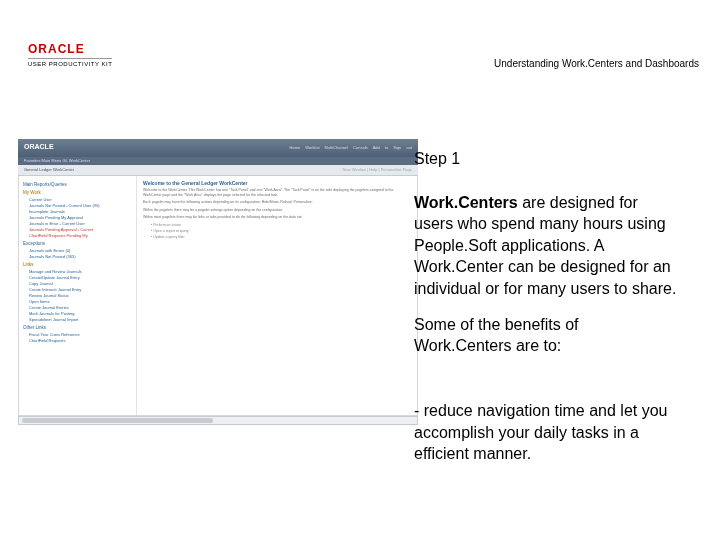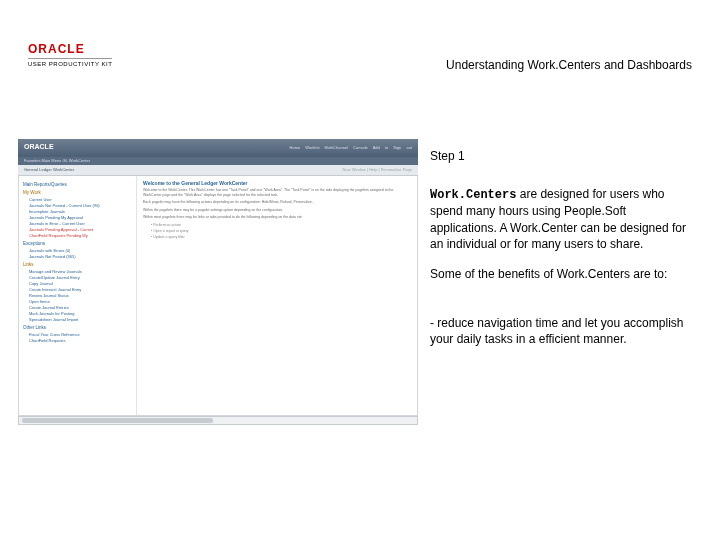--- a/index.html
+++ b/index.html
@@ -4,21 +4,21 @@
 <style>
   * { margin: 0; padding: 0; box-sizing: border-box; }
   html, body { width: 720px; height: 540px; font-family: Arial, Helvetica, sans-serif; background: #fff; color: #000; }
   .page { width: 720px; height: 540px; position: relative; margin-top: 34px; }
 
   
   .header { position: absolute; top: 8px; left: 0; right: 0; height: 44px; }
   .logo-block { position: absolute; left: 28px; top: 0; }
   .oracle-logo { color: #c00; font-weight: bold; font-size: 12px; letter-spacing: 1px; }
   .upk { font-size: 6px; letter-spacing: 0.5px; color: #000; border-top: 1px solid #999; padding-top: 2px; margin-top: 2px; }
-  .title { position: absolute; right: 28px; top: 16px; font-size: 12px; }
+  .title { position: absolute; right: 21px; top: 16px; font-size: 10px; }
 
   
   .shot { position: absolute; left: 18px; top: 105px; width: 400px; height: 310px; font-size: 4px; color: #6a6a6a; }
   .shot .shade { background: linear-gradient(#6f7f91, #4c5f76); height: 18px; width: 100%; }
   .shot .shade .slogo { color: #fff; font-weight: bold; font-size: 7px; padding: 4px 0 0 6px; display: inline-block; }
   .shot .shade .snav { float: right; color: #d7dde6; font-size: 4px; padding: 6px 6px 0 0; word-spacing: 4px; }
   .shot .topstrip { background: #e6eaef; height: 11px; border-bottom: 1px solid #c7ccd3; font-size: 4px; color: #46535f; padding: 2px 6px; }
   .shot .topstrip .ur { float: right; color: #9aa; }
   .shot .body { display: flex; height: 240px; border: 1px solid #d3d7dc; border-top: none; }
   .shot .side { width: 118px; background: #fff; border-right: 1px solid #e0e3e7; padding: 3px 4px; }
@@ -27,24 +27,24 @@
   .shot .section-lbl.gold { color: #a06b00; }
   .shot .item { color: #2a6496; font-size: 4px; margin: 1px 0 1px 6px; white-space: nowrap; overflow: hidden; }
   .shot .item.red { color: #c33; }
   .shot .hdr { color: #2a6496; font-size: 5px; font-weight: bold; margin-bottom: 2px; }
   .shot .para { color: #6b6b6b; font-size: 3.5px; line-height: 1.3; margin-bottom: 3px; }
   .shot .dots { color: #888; font-size: 3.5px; margin: 2px 0 2px 8px; }
   .shot .scroll { height: 9px; background: #eef0f2; border: 1px solid #c7ccd3; margin-top: 0; position: relative; }
   .shot .scroll .thumb { position: absolute; left: 3px; top: 1px; width: 48%; height: 5px; background: #c7ccd3; border-radius: 2px; }
 
   
-  .rcol { position: absolute; left: 430px; top: 114px; width: 264px; font-size: 12px; line-height: 1.35; }
+  .rcol { position: absolute; left: 414px; top: 114px; width: 264px; font-size: 16px; line-height: 1.35; }
   .rcol .step { margin-bottom: 22px; }
   .rcol p { margin-bottom: 14px; }
-  .rcol .b { font-weight: bold; font-family: Liberation Mono, monospace; }
+  .rcol .b { font-weight: bold; }
 </style>
 </head>
 <body>
 <div class="page">
 
   <div class="header">
     <div class="logo-block">
       <div class="oracle-logo">ORACLE</div>
       <div class="upk">USER PRODUCTIVITY KIT</div>
     </div>

